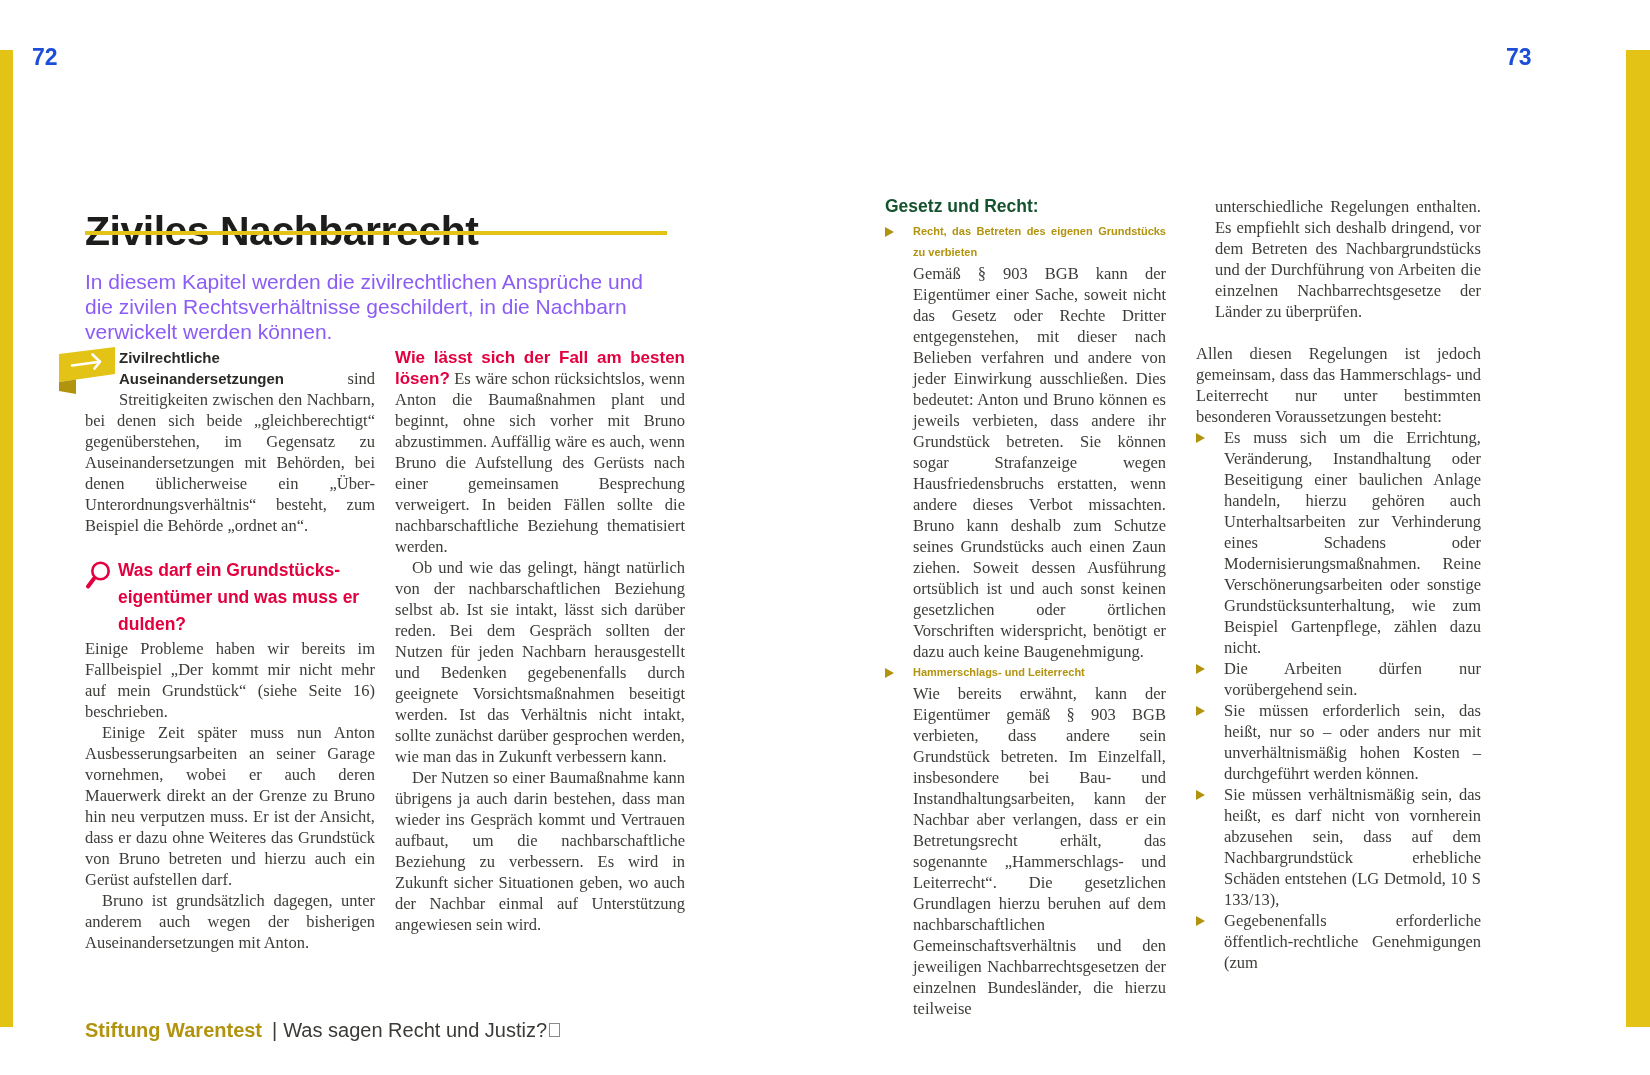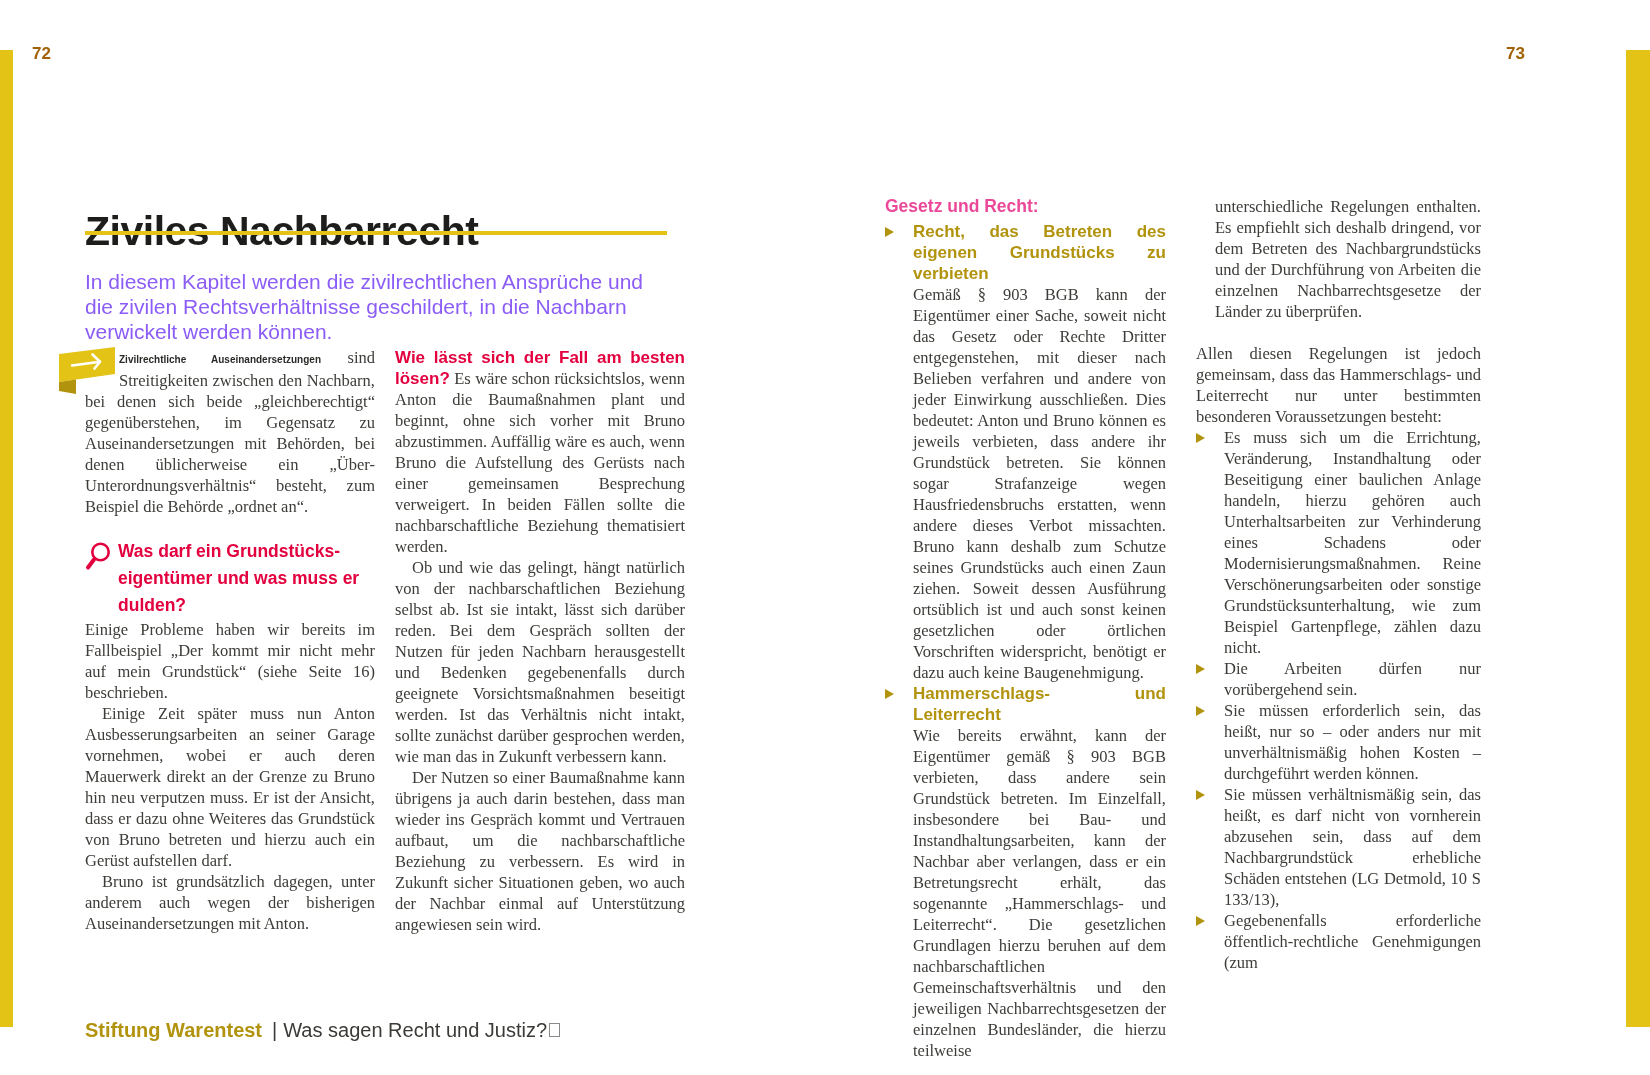--- a/index.html
+++ b/index.html
@@ -6,21 +6,21 @@
   body{
     width:1650px;height:1075px;position:relative;background:#ffffff;
     font-family:"Liberation Sans",sans-serif;overflow:hidden;
     -webkit-font-smoothing:antialiased;
   }
   
   .bar{position:absolute;background:#e2c316;}
   .bar-left{left:0;top:50px;width:13px;height:977px;}
   .bar-right{left:1626px;top:50px;width:24px;height:977px;}
 
-  .pagenum{position:absolute;top:44px;font-size:17px;font-weight:bold;color:#a16207;}
+  .pagenum{position:absolute;top:44px;font-size:23px;font-weight:bold;color:#1d4ed8;}
   .pagenum-left{left:32px;}
   .pagenum-right{left:1506px;}
 
   .title{
     position:absolute;left:85px;top:183px;width:600px;
     font-size:41px;font-weight:bold;color:#1d1d1b;letter-spacing:-0.5px;line-height:1.05;
   }
   .title-rule{position:absolute;left:85px;top:231px;width:582px;height:4px;background:#e2c316;}
   .intro{
     position:absolute;left:85px;top:248px;width:585px;
@@ -32,45 +32,45 @@
   .col p.ind{text-indent:17px;}
   .col1{left:85px;top:347px;width:290px;}
   .col2{left:395px;top:347px;width:290px;}
   .col3{left:885px;top:196px;width:281px;}
   .col4{left:1196px;top:196px;width:285px;}
 
   
   .lead{position:relative;}
   .icon-spacer{float:left;width:34px;height:44px;}
   .ribbon{position:absolute;left:-26px;top:0;}
-  .lead b{font-family:"Liberation Sans",sans-serif;font-size:10px;font-weight:bold;color:#2a2a27;margin-top:20px;}
+  .lead b{font-family:"Liberation Sans",sans-serif;font-size:15px;font-weight:bold;color:#2a2a27;margin-top:20px;}
 
   .q-head{
     position:relative;margin:21px 0 0 0;padding-left:33px;
     font-family:"Liberation Sans",sans-serif;font-size:17.5px;font-weight:bold;
     line-height:27px;color:#e3003f;text-align:left;
   }
   .q-head .mag{position:absolute;left:0;top:3px;}
 
   .inline-q{font-family:"Liberation Sans",sans-serif;font-size:17px;font-weight:bold;color:#e3003f;}
 
   .sect-head{
     margin:0 0 4px 0;font-family:"Liberation Sans",sans-serif;
-    font-size:17.5px;font-weight:bold;color:#ec4899;text-align:left;
+    font-size:17.5px;font-weight:bold;color:#14532d;text-align:left;
   }
 
   .bullet{display:flex;margin:0;}
   .tri{
     flex:0 0 19px;width:0;height:0;margin-top:6px;
     border-left:9px solid #b2930e;border-top:5px solid transparent;border-bottom:5px solid transparent;
     box-sizing:content-box;
   }
   .bullet-content{flex:1;min-width:0;}
   .b-head{
-    font-family:"Liberation Sans",sans-serif;font-size:17px;font-weight:bold;
+    font-family:"Liberation Sans",sans-serif;font-size:11px;font-weight:bold;
     color:#b2930e;line-height:21px;text-align:left;margin:0;
   }
   .cont{padding-left:19px;}
   .gap{height:21px;}
 
   .footer{position:absolute;left:85px;top:1019px;font-size:20px;color:#3a3a36;}
   .footer .brand{font-weight:bold;color:#b2930e;margin-right:10px;}
   .footer .sep{color:#3a3a36;margin-right:6px;}
   .glyph-box{
     display:inline-block;width:9px;height:12px;border:1.2px solid #8a8a86;

